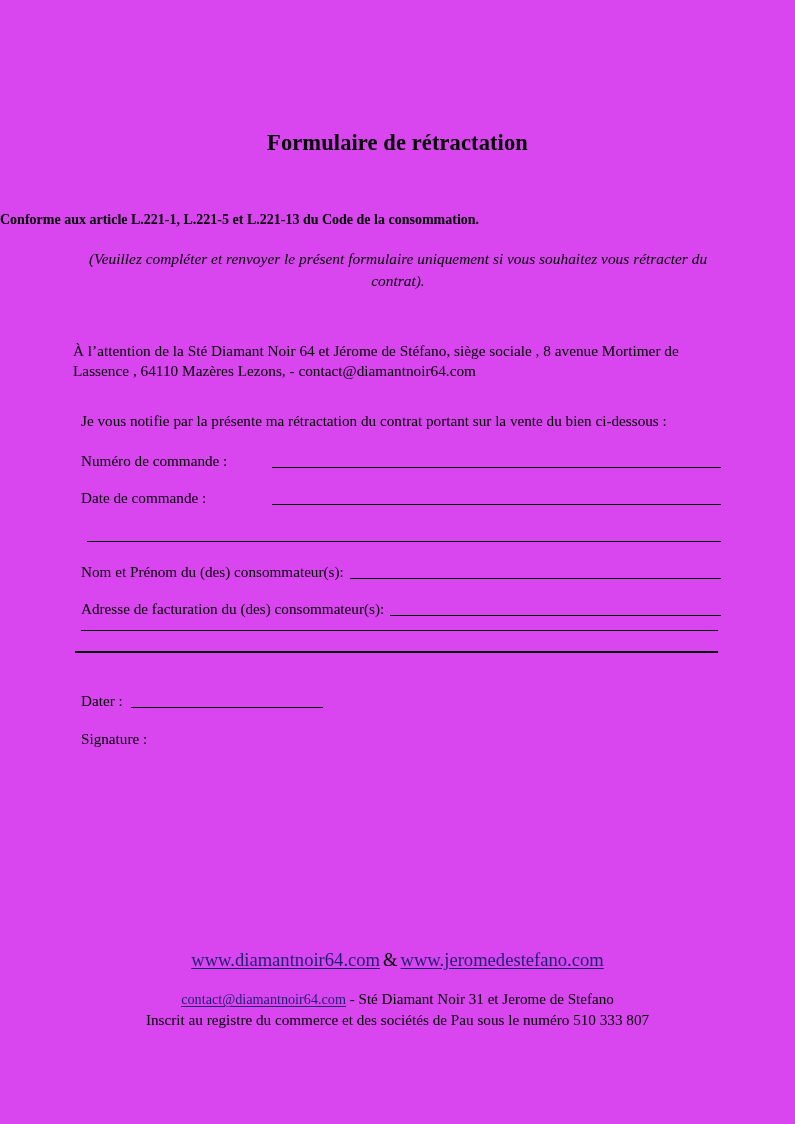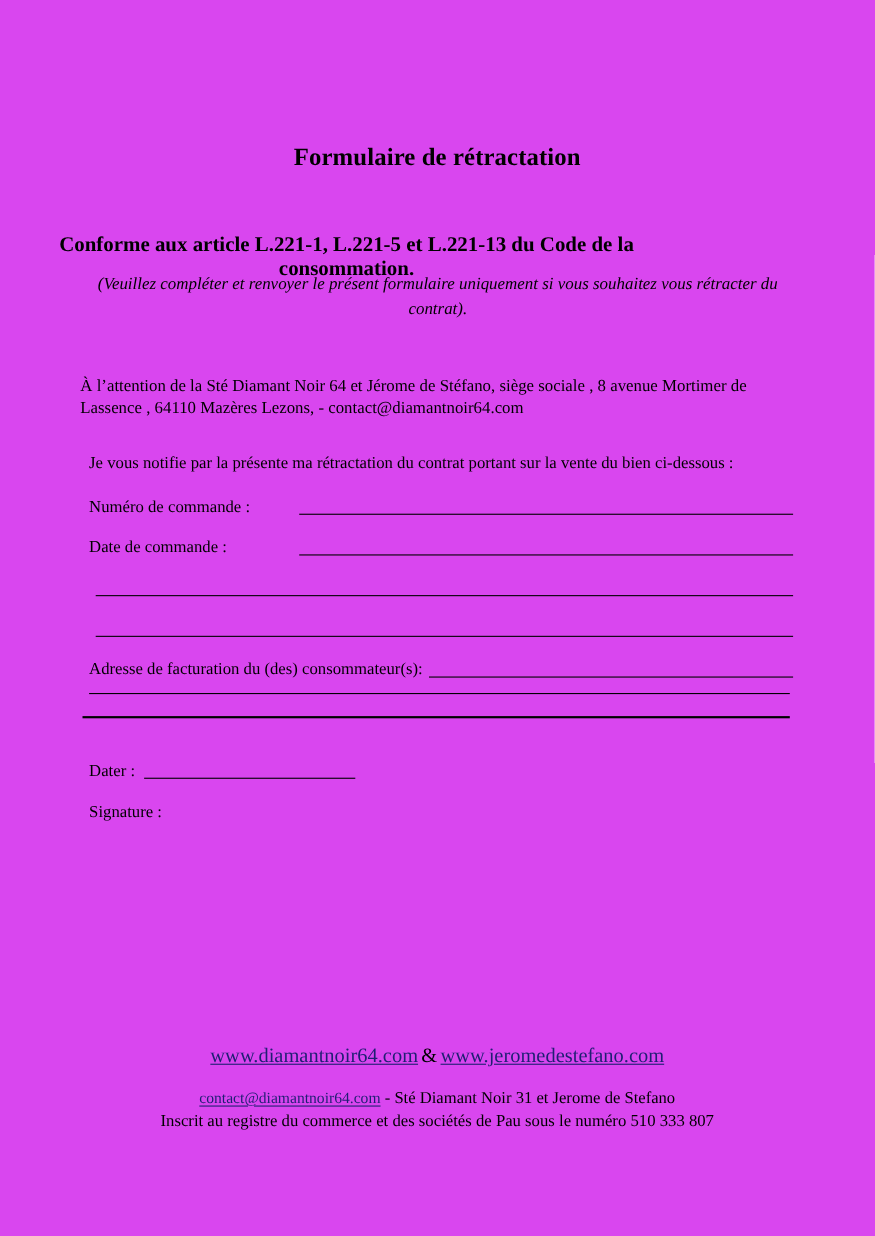--- a/index.html
+++ b/index.html
@@ -36,22 +36,22 @@
     font-weight: bold;
     letter-spacing: 0.1px;
   }
 
   
   .doc-subtitle {
     position: absolute;
     left: 0;
     top: 212px;
     width: 630px;
-    text-align: center;
-    font-size: 19px;
+    text-align: left;
+    font-size: 14px;
     font-weight: bold;
   }
 
   
   .doc-instruction {
     position: absolute;
     left: 84px;
     top: 248px;
     width: 628px;
     text-align: center;
@@ -227,20 +227,21 @@
   <div class="field-row row-datecmd">
     <span class="field-label">Date de commande :</span>
     <span class="field-rule"></span>
   </div>
 
   <div class="field-row row-datercpt">
     <span class="field-rule"></span>
   </div>
 
   <div class="field-row row-nom">
+    <span class="field-label">Nom et Prénom du (des) consommateur(s):</span>
     <span class="field-rule"></span>
   </div>
 
   <div class="field-row row-adresse">
     <span class="field-label">Adresse de facturation du (des) consommateur(s):</span>
     <span class="field-rule"></span>
   </div>
 
   <div class="cont-rule-1"></div>
   <div class="cont-rule-2"></div>

